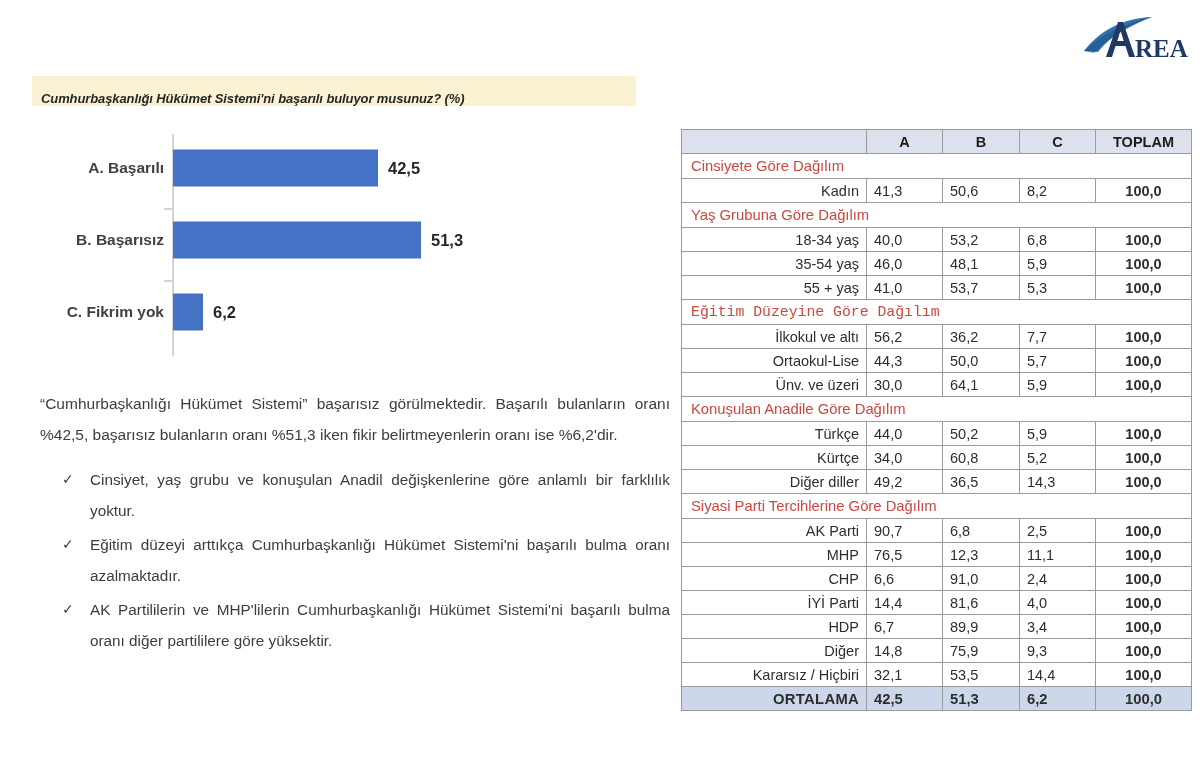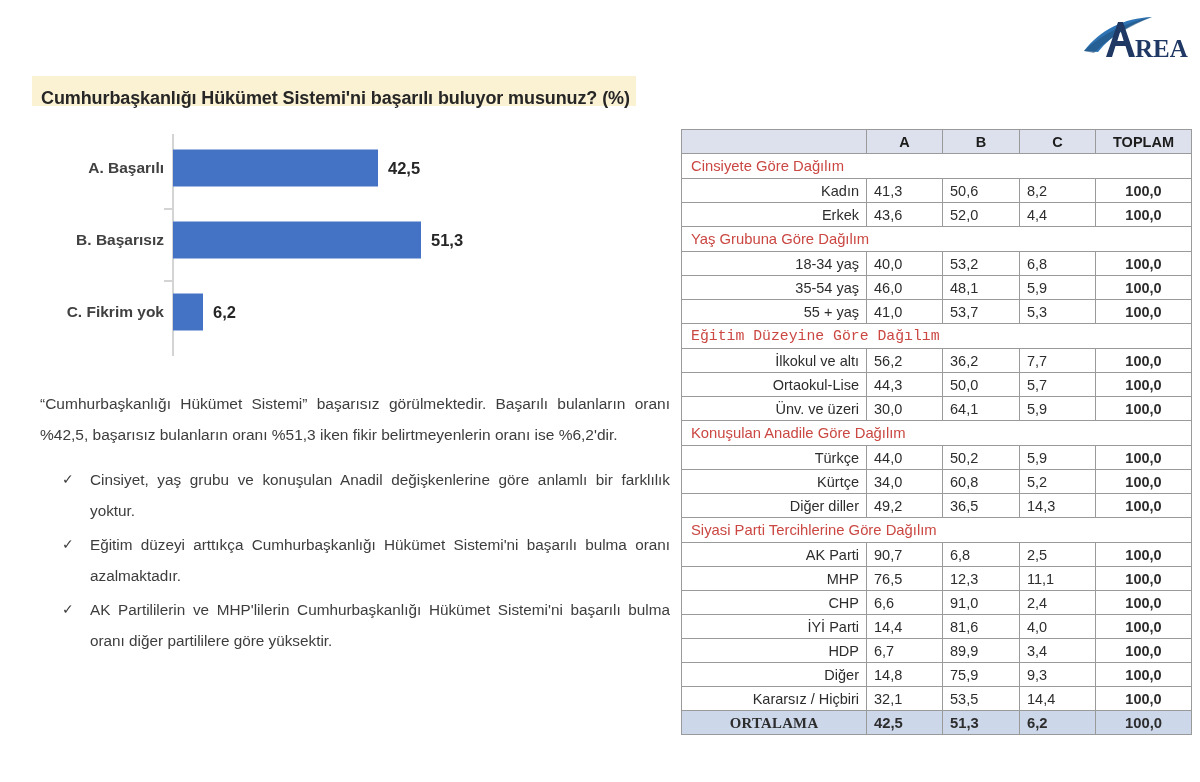--- a/index.html
+++ b/index.html
@@ -32,22 +32,23 @@
     left: 32px;
     width: 604px;
     height: 30px;
     background: #fbf2d4;
     display: flex;
     align-items: center;
     padding-left: 9px;
     box-sizing: border-box;
   }
   #title-banner .title-text {
-    font-size: 18px;
-    font-weight: bold;
+    font-size: 13px;
+    font-weight: bold;
+    font-style: italic;
     color: #262626;
     letter-spacing: -0.1px;
     white-space: nowrap;
     margin-top: 14px;
   }
 
   
   #chart {
     position: absolute;
     top: 130px;
@@ -198,23 +199,21 @@
     text-align: center;
     font-weight: bold;
     font-size: 14.5px;
   }
   tr.average td {
     background: #ccd7ea;
     font-weight: bold;
     font-size: 14.8px;
   }
   tr.average td.rowlabel {
-    text-align: center;
     letter-spacing: 0.3px;
-    font-family: Liberation Serif, serif;
   }
 </style>
 </head>
 <body>
 
 <div id="logo">
   <svg width="112" height="48" viewBox="0 0 112 48">
 
     <path d="M6 39 C22 18, 46 6, 74 5 C56 11, 34 22, 20 40 Z" fill="#2e74b5"></path>
     <path d="M6 39 C24 22, 48 10, 74 5 C52 14, 30 26, 16 41 Z" fill="#1f4e79" opacity="0.55"></path>
@@ -284,27 +283,20 @@
         <tr class="section">
           <td colspan="5" style="color: rgb(202, 71, 66);">Cinsiyete Göre Dağılım</td>
         </tr>
         <tr>
           <td class="rowlabel">Kadın</td>
           <td class="num">41,3</td>
           <td class="num">50,6</td>
           <td class="num">8,2</td>
           <td class="total">100,0</td>
         </tr>
-        <tr>
-          <td class="rowlabel">Erkek</td>
-          <td class="num">43,6</td>
-          <td class="num">52,0</td>
-          <td class="num">4,4</td>
-          <td class="total">100,0</td>
-        </tr>
         <tr class="section">
           <td colspan="5" style="color: rgb(202, 71, 66);">Yaş Grubuna Göre Dağılım</td>
         </tr>
         <tr>
           <td class="rowlabel">18-34 yaş</td>
           <td class="num">40,0</td>
           <td class="num">53,2</td>
           <td class="num">6,8</td>
           <td class="total">100,0</td>
         </tr>

